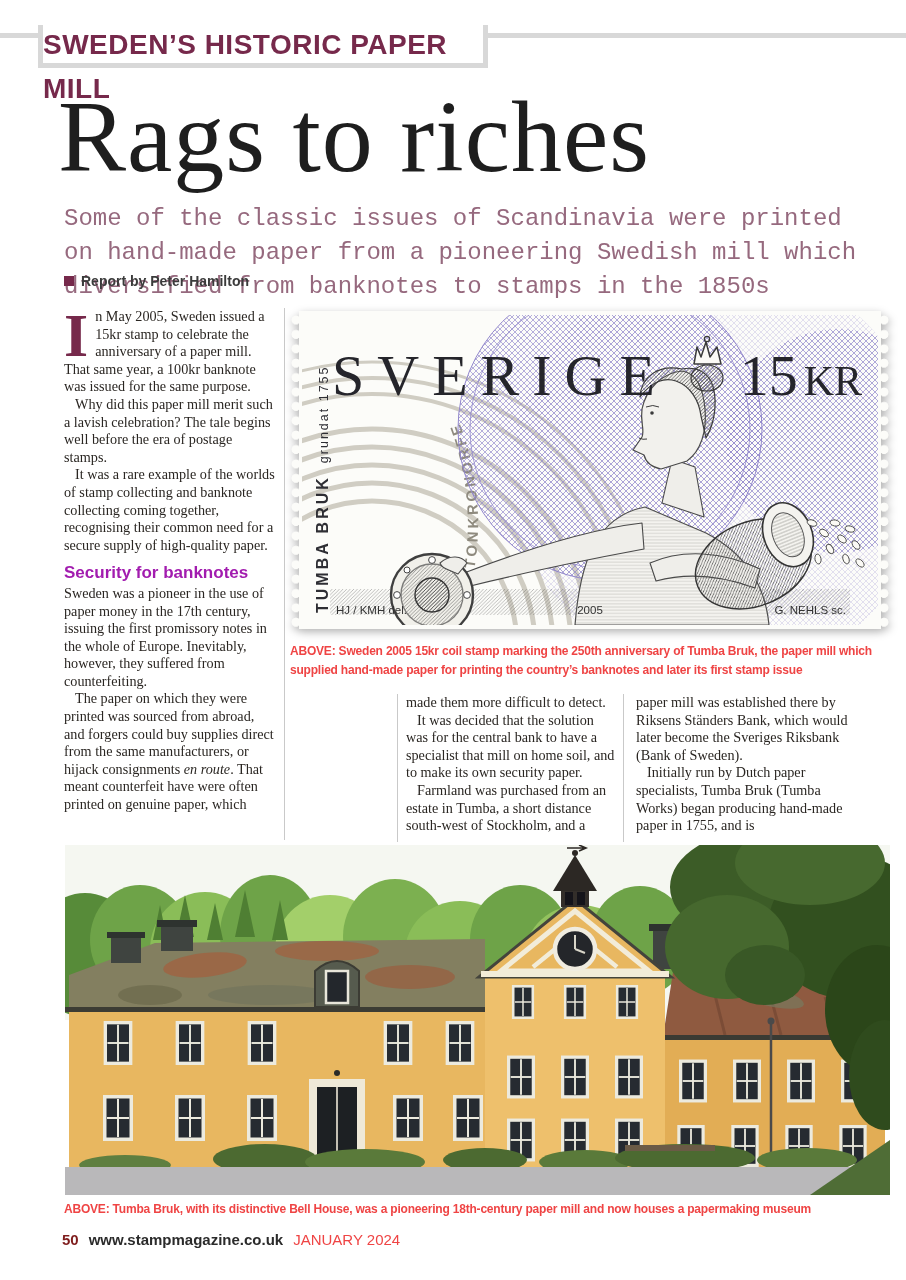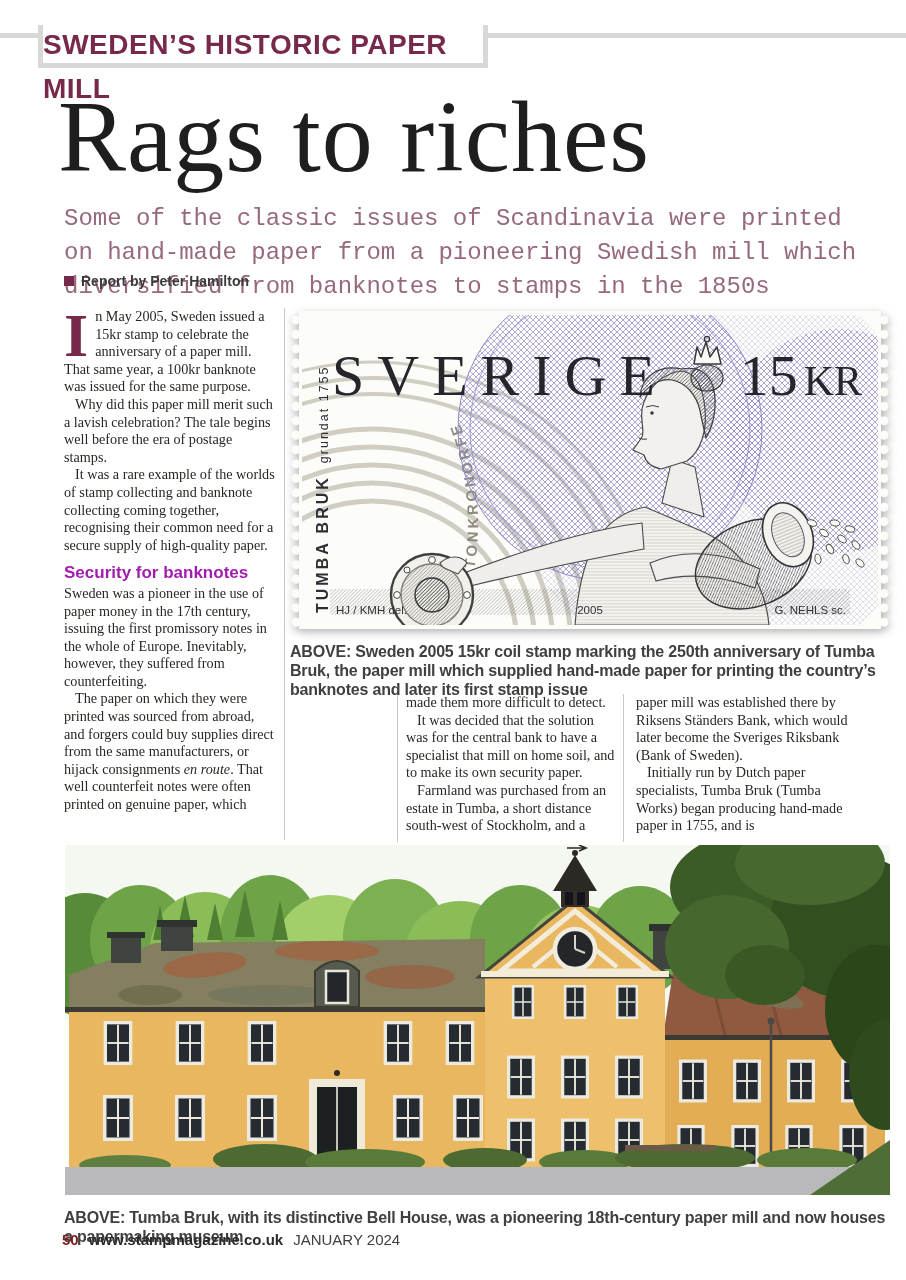--- a/index.html
+++ b/index.html
@@ -37,30 +37,30 @@
   .vr3{left:623px;top:694px;height:148px;}
   
   .stamp-wrap{position:absolute;left:290px;top:311px;width:600px;height:318px;
       filter:drop-shadow(1px 3px 4px rgba(0,0,0,.30));}
   .stamp-paper{position:absolute;left:9px;top:0;right:9px;bottom:0;background:#fcfcf9;}
   .perf{position:absolute;top:2px;bottom:2px;width:10px;background-repeat:repeat-y;}
   .perf.l{left:0;background-image:radial-gradient(circle 4.6px at 6px 7px,#fcfcf9 0 4.2px,rgba(0,0,0,0) 4.8px);background-size:10px 14.4px;}
   .perf.r{right:0;background-image:radial-gradient(circle 4.6px at 4px 7px,#fcfcf9 0 4.2px,rgba(0,0,0,0) 4.8px);background-size:10px 14.4px;}
   .stamp-svg{position:absolute;left:0;top:0;}
   
-  .cap{font-family:"Liberation Sans",sans-serif;font-weight:700;font-size:16px;line-height:19px;
-      color:#404040;letter-spacing:-.2px;}
+  .cap{font-family:"Liberation Sans",sans-serif;font-weight:700;font-size:12px;line-height:19px;
+      color:#ef4444;letter-spacing:-.2px;}
   .cap-stamp{position:absolute;left:290px;top:642px;width:586px;}
-  .cap-photo{position:absolute;left:64px;top:1200px;width:826px;margin-top:8px;}
+  .cap-photo{position:absolute;left:64px;top:1200px;width:826px;}
   .photo{position:absolute;left:65px;top:845px;width:825px;height:350px;}
   .footer{position:absolute;left:62px;top:1231px;font-family:"Liberation Sans",sans-serif;
       font-size:15px;display:flex;gap:10px;align-items:baseline;}
   .footer .pn{font-weight:700;color:#7f1d1d;}
   .footer .site{font-weight:700;color:#2b2b2b;}
-  .footer .issue{color:#404040;}
+  .footer .issue{color:#ef4444;}
 </style>
 </head>
 <body>
 
 <div class="page">
 
   <div class="top-rule"></div>
   <div class="kicker-box">
     <span>SWEDEN’S HISTORIC PAPER MILL</span>
   </div>
@@ -75,21 +75,21 @@
   <div class="vrule vr1"></div>
   <div class="vrule vr2"></div>
   <div class="vrule vr3"></div>
 
   <div class="col col1">
     <p class="body-p"><span class="dropcap">I</span><span>n May 2005, Sweden issued a 15kr stamp to celebrate the anniversary of a paper mill. That same year, a 100kr banknote was issued for the same purpose.</span></p>
     <p class="ind">Why did this paper mill merit such a lavish celebration? The tale begins well before the era of postage stamps.</p>
     <p class="ind">It was a rare example of the worlds of stamp collecting and banknote collecting coming together, recognising their common need for a secure supply of high-quality paper.</p>
     <p class="subhead">Security for banknotes</p>
     <p>Sweden was a pioneer in the use of paper money in the 17th century, issuing the first promissory notes in the whole of Europe. Inevitably, however, they suffered from counterfeiting.</p>
-    <p class="ind"><span>The paper on which they were printed was sourced from abroad, and forgers could buy supplies direct from the same manufacturers, or hijack consignments </span><em>en route</em><span>. That well counterfeit notes were often printed on genuine paper, which</span></p>
+    <p class="ind"><span>The paper on which they were printed was sourced from abroad, and forgers could buy supplies direct from the same manufacturers, or hijack consignments </span><em>en route</em><span>. That meant counterfeit have were often printed on genuine paper, which</span></p>
   </div>
 
   <div class="stamp-wrap">
     <div class="stamp-paper"></div>
     <div class="perf l"></div>
     <div class="perf r"></div>
     <svg class="stamp-svg" width="600" height="318" viewBox="0 0 600 318">
       <defs>
         <pattern id="net" width="6" height="6" patternUnits="userSpaceOnUse">
           <path d="M0 6 L6 0 M0 0 L6 6" stroke="#9186cc" stroke-width="0.7" fill="none"></path>

